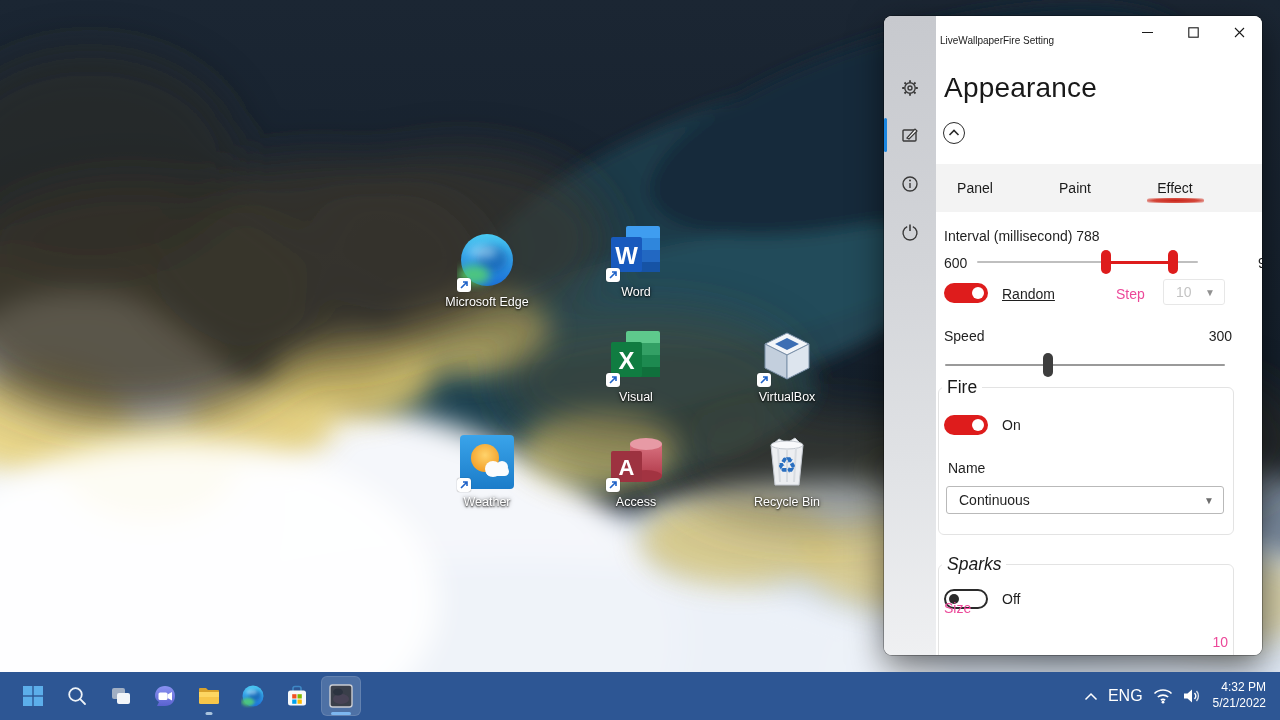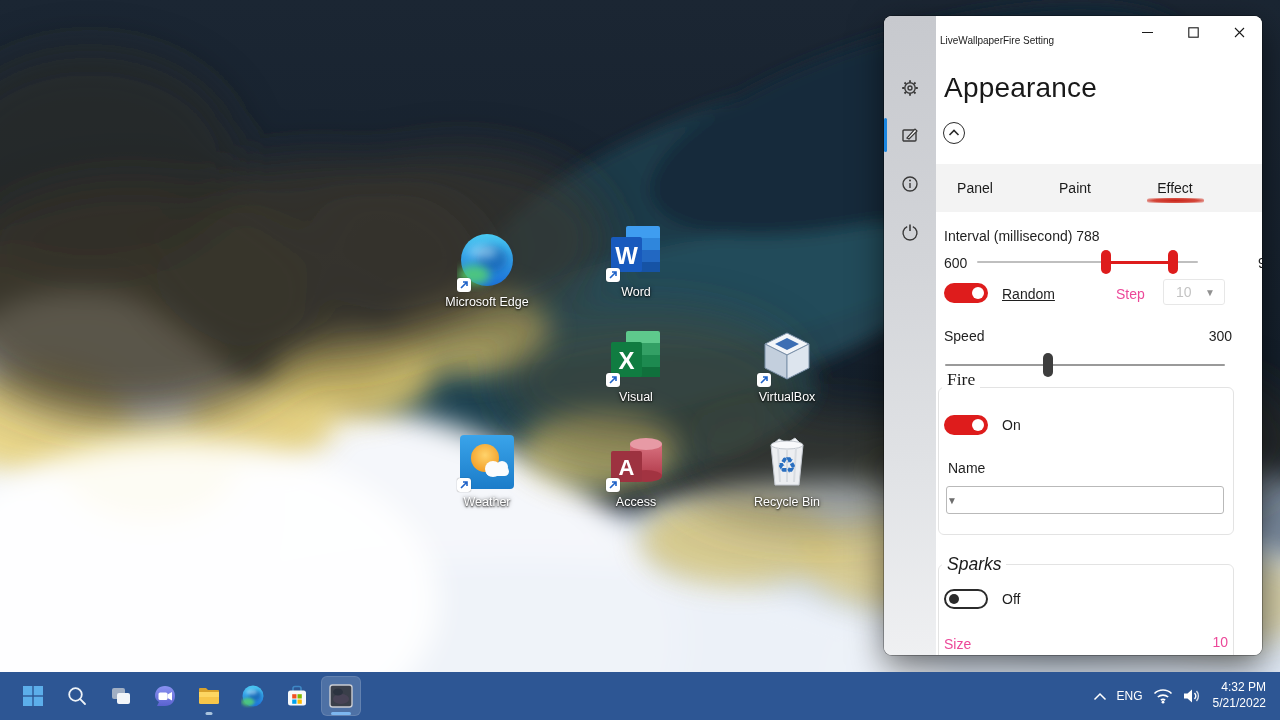--- a/index.html
+++ b/index.html
@@ -55,21 +55,21 @@
   .group{position:absolute;border:1px solid #e3e3e3;border-radius:6px;}
   .legend{position:absolute;background:#fff;padding:0 5px;font-size:17.5px;color:#1a1a1a;}
 
   
   .taskbar{position:absolute;left:0;bottom:0;width:1280px;height:48px;background:#2d5694;display:flex;align-items:center;}
   .tb-left{display:flex;align-items:center;padding-left:13px;gap:4px;}
   .tb-btn{position:relative;width:40px;height:40px;border-radius:6px;display:flex;align-items:center;justify-content:center;}
   .tb-btn.active{background:rgba(255,255,255,.16);box-shadow:inset 0 0 0 1px rgba(255,255,255,.12);}
   .run-pill{position:absolute;bottom:1px;left:50%;transform:translateX(-50%);height:3px;border-radius:2px;}
   .tb-right{margin-left:auto;display:flex;align-items:center;gap:10px;padding-right:14px;color:#fff;}
-  .tray-txt{font-size:12px;color:#fff;}
+  .tray-txt{font-size:16px;color:#fff;}
   .clock{font-size:12px;text-align:right;line-height:1.3;color:#fff;}
 </style>
 </head>
 <body>
 
 <div class="stage">
 
   <svg class="wallpaper" width="1280" height="720" viewBox="0 0 1280 720" preserveAspectRatio="none" xmlns="http://www.w3.org/2000/svg">
     <defs>
       <linearGradient id="bgG" x1="0" y1="0" x2="0" y2="1">
@@ -358,37 +358,38 @@
         <span class="dd-text">10</span>
         <span class="dd-chev">▼</span>
       </div>
 
       <div class="lbl" style="left:8px;top:312px;">Speed</div>
       <div class="lbl" style="right:30px;top:312px;">300</div>
       <div class="track" style="left:9px;top:348px;width:280px;background:#9a9a9a;"></div>
       <div class="handle dark" style="left:107px;top:337px;"></div>
 
       <div class="group" style="left:2px;top:371px;width:296px;height:148px;"></div>
-      <div class="legend" style="left:6px;top:353px;font-family:Liberation Serif, serif;">Fire</div>
+      <div class="legend" style="left:6px;top:361px;">Fire</div>
       <div class="toggle on" style="left:8px;top:399px;">
           <span class="knob"></span>
         </div>
       <div class="lbl" style="left:66px;top:401px;">On</div>
       <div class="lbl" style="left:12px;top:444px;">Name</div>
       <div class="dropdown" style="left:10px;top:470px;width:278px;height:28px;">
+        <span class="dd-text">Continuous</span>
         <span class="dd-chev">▼</span>
       </div>
 
       <div class="group" style="left:2px;top:548px;width:296px;height:112px;"></div>
       <div class="legend" style="left:6px;top:538px;font-style:italic;">Sparks</div>
       <div class="toggle off" style="left:8px;top:573px;">
           <span class="knob"></span>
         </div>
       <div class="lbl" style="left:66px;top:575px;">Off</div>
-      <div class="lbl dis" style="left:8px;top:584px;margin-top:36px;">Size</div>
+      <div class="lbl dis" style="left:8px;top:584px;">Size</div>
       <div class="lbl dis" style="right:34px;top:618px;">10</div>
     </div>
   </div>
 
   <div class="taskbar">
     <div class="tb-left">
       <div class="tb-btn">
         <svg width="22" height="22" viewBox="0 0 22 22">
           <rect x="1" y="1" width="9.3" height="9.3" fill="#5caeea"></rect>
             <rect x="11.7" y="1" width="9.3" height="9.3" fill="#5caeea"></rect>

